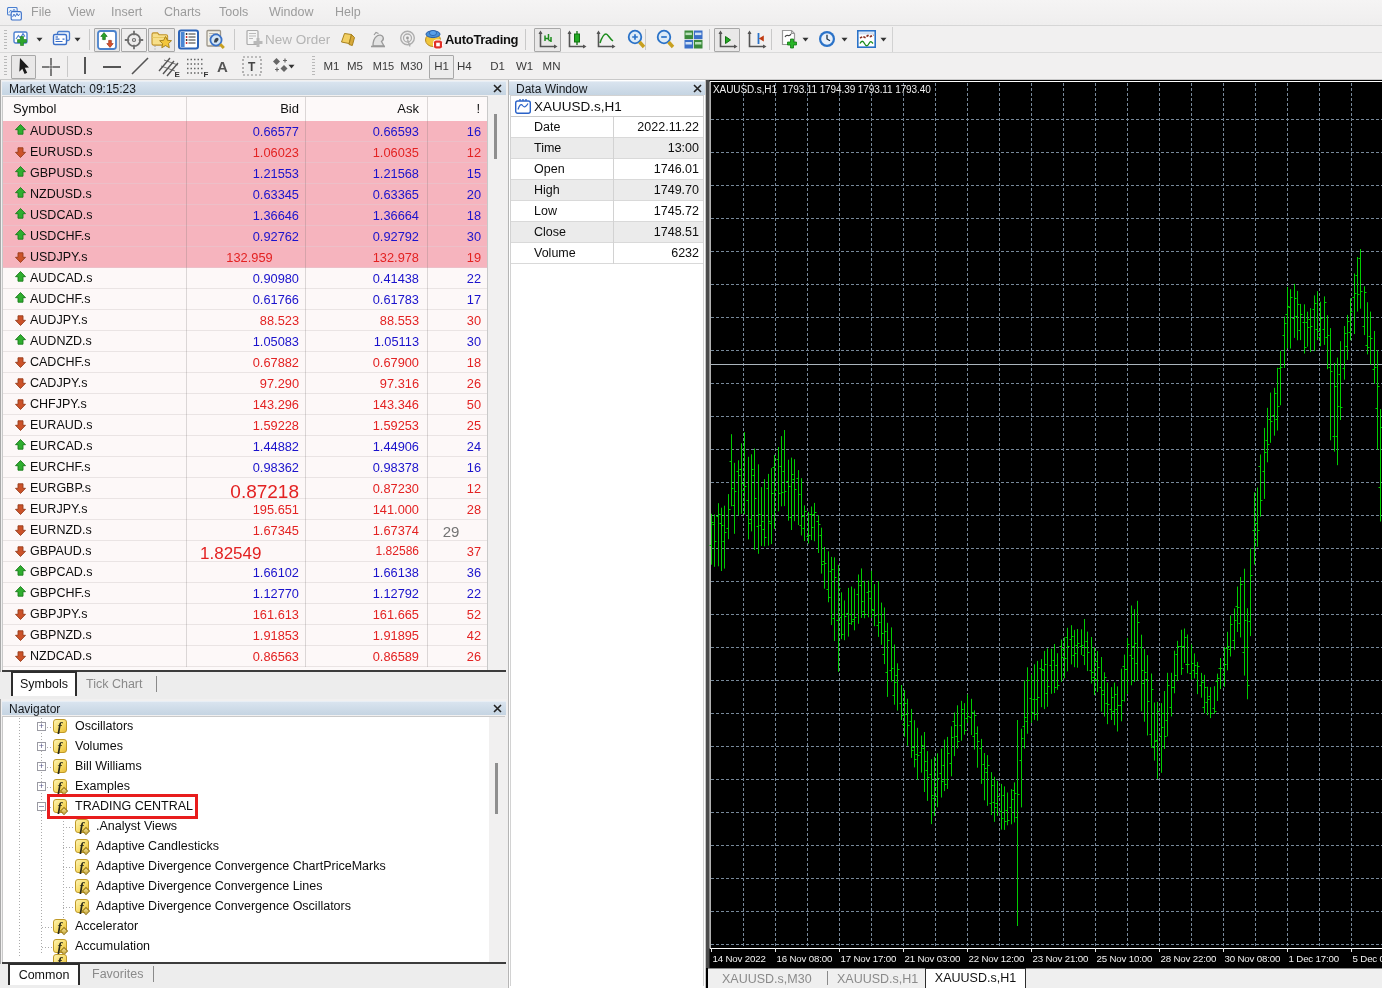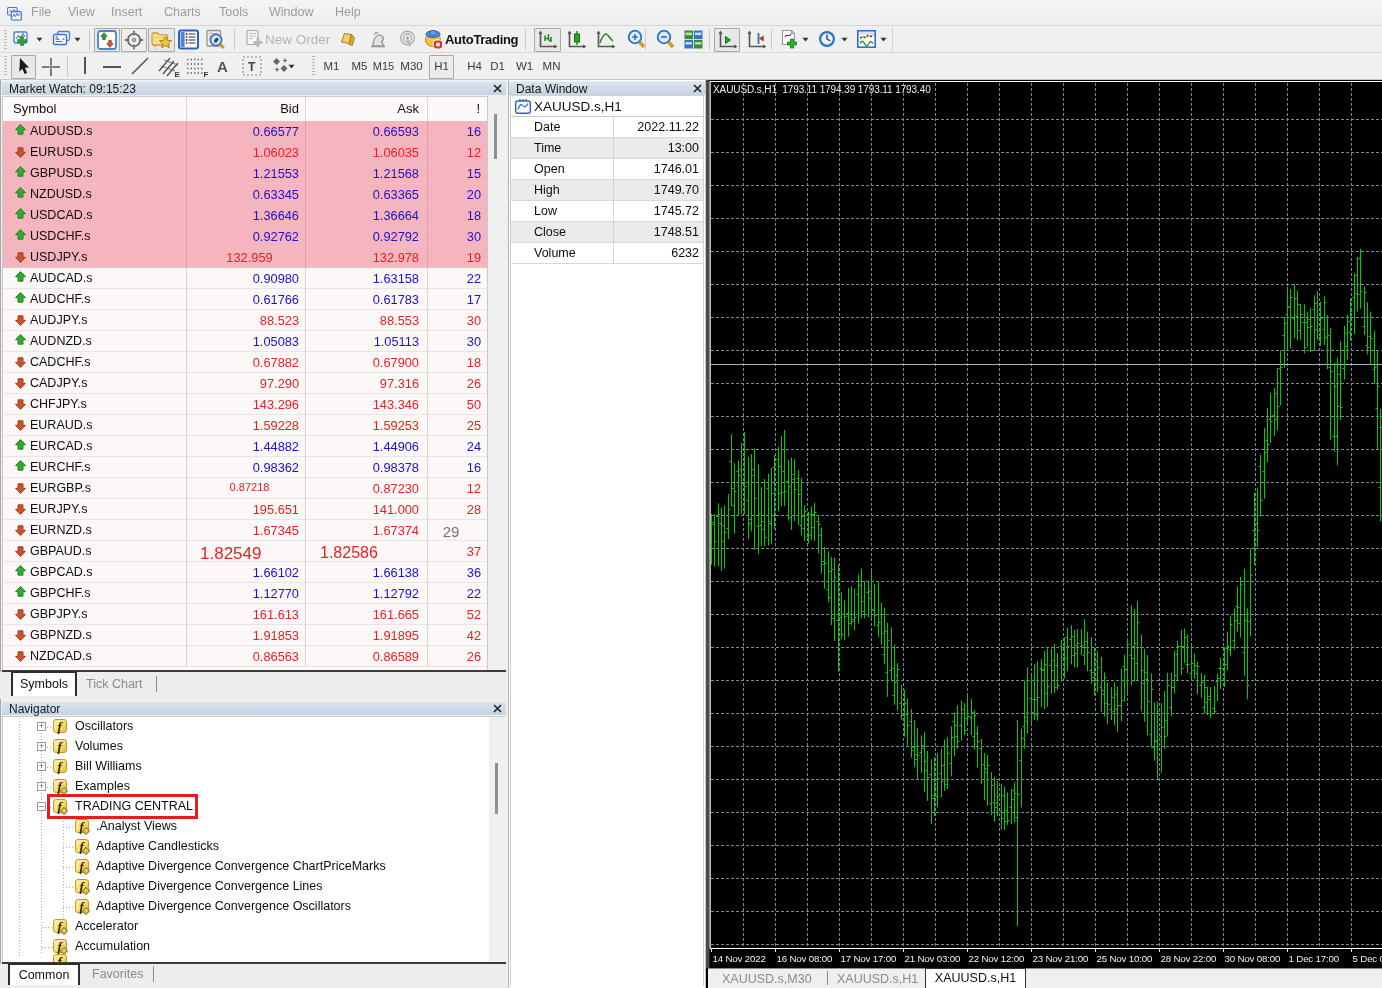--- a/index.html
+++ b/index.html
@@ -243,26 +243,26 @@
 <svg class="abs" style="left:272px;top:57px" width="18" height="17" viewBox="0 0 18 17">
 <path d="M4.5 1l3.5 3.5L4.5 8 1 4.5z" fill="#666"></path>
 <path d="M12 8l3.5 3.5L12 15l-3.5-3.5z" fill="#666"></path>
 <path d="M11 3.5h4M13 1.5v4" stroke="#666" stroke-width="1.2"></path>
 <path d="M3 12.5h4M5 10.5v4" stroke="#666" stroke-width="1.2"></path>
 </svg>
 <svg class="abs" style="left:288px;top:64px" width="7" height="5" viewBox="0 0 7 5">
       <path d="M0.5 0.8h6l-3 3.6z" fill="#333"></path>
     </svg>
 <div class="abs" style="left:319px;top:60px;width:25px;text-align:center;font-size:11.5px;color:#3a3a3a">M1</div>
-<div class="abs" style="left:347px;top:60px;width:25px;text-align:center;font-size:11.5px;color:#3a3a3a">M5</div>
+<div class="abs" style="left:347px;top:60px;width:25px;font-size:11.5px;color:#3a3a3a">M5</div>
 <div class="abs" style="left:371px;top:60px;width:25px;text-align:center;font-size:11px;color:#3a3a3a">M15</div>
 <div class="abs" style="left:399px;top:60px;width:25px;text-align:center;font-size:11.5px;color:#3a3a3a">M30</div>
 <div class="btnbox" style="left:429px;top:55px;width:25px;height:24px;background:#ececec"></div>
 <div class="abs" style="left:429px;top:60px;width:25px;text-align:center;font-size:11.5px;color:#3a3a3a">H1</div>
-<div class="abs" style="left:457px;top:60px;width:25px;text-align:right;font-size:11.5px;color:#3a3a3a">H4</div>
+<div class="abs" style="left:457px;top:60px;width:25px;text-align:left;font-size:11.5px;color:#3a3a3a">H4</div>
 <div class="abs" style="left:485px;top:60px;width:25px;text-align:center;font-size:11.5px;color:#3a3a3a">D1</div>
 <div class="abs" style="left:512px;top:60px;width:25px;text-align:center;font-size:11.5px;color:#3a3a3a">W1</div>
 <div class="abs" style="left:539px;top:60px;width:25px;text-align:center;font-size:11.5px;color:#3a3a3a">MN</div>
     <div class="abs" style="left:0;top:80px;width:507px;height:620px;background:#f1f0f0;border-left:1px solid #a8a8a8"></div>
 <div class="ptitle" style="left:2px;top:81px;width:504px">Market Watch: 09:15:23</div>
 <svg class="abs" style="left:493px;top:84px" width="9" height="9" viewBox="0 0 9 9">
       <path d="M1 1l7 7M8 1l-7 7" stroke="#222" stroke-width="1.6"></path>
     </svg>
 <div class="abs" style="left:2px;top:96px;width:486px;height:575px;background:#fdf9f9;border:1px solid #c9c9c9;border-bottom:none"></div>
 <div class="abs" style="left:13px;top:101px;font-size:13px;color:#111">Symbol</div>
@@ -340,21 +340,21 @@
 <div class="abs" style="left:320px;top:250px;width:99px;text-align:right;font-size:12.8px;color:#e32222">132.978</div>
 <div class="abs" style="left:421px;top:250px;width:60px;text-align:right;font-size:12.8px;color:#e32222">19</div>
 <div class="abs" style="left:3px;top:268px;width:484px;height:21px;background:#fdf8f8;border-bottom:1px solid #eae4e4"></div>
 <div class="abs" style="left:14px;top:268px;width:14px;height:21px">
       <svg width="13" height="13" viewBox="0 0 13 13" style="position:absolute;left:0;top:3px">
         <path d="M6.5 0.5l5 5.2H9v4.5H4V5.7H1.5z" fill="#2fae2f" stroke="#1b7a1b" stroke-width="0.9"></path>
       </svg>
     </div>
 <div class="abs" style="left:30px;top:271px;font-size:12.5px;color:#0d0d0d">AUDCAD.s</div>
 <div class="abs" style="left:200px;top:271px;width:99px;text-align:right;font-size:12.8px;color:#1a12cc">0.90980</div>
-<div class="abs" style="left:320px;top:271px;width:99px;text-align:right;font-size:12.8px;color:#1a12cc">1.63158</div>
+<div class="abs" style="left:320px;top:271px;width:99px;text-align:right;font-size:12.8px;color:#1a12cc">0.41438</div>
 <div class="abs" style="left:421px;top:271px;width:60px;text-align:right;font-size:12.8px;color:#1a12cc">22</div>
 <div class="abs" style="left:3px;top:289px;width:484px;height:21px;background:#fdf8f8;border-bottom:1px solid #eae4e4"></div>
 <div class="abs" style="left:14px;top:289px;width:14px;height:21px">
       <svg width="13" height="13" viewBox="0 0 13 13" style="position:absolute;left:0;top:3px">
         <path d="M6.5 0.5l5 5.2H9v4.5H4V5.7H1.5z" fill="#2fae2f" stroke="#1b7a1b" stroke-width="0.9"></path>
       </svg>
     </div>
 <div class="abs" style="left:30px;top:292px;font-size:12.5px;color:#0d0d0d">AUDCHF.s</div>
 <div class="abs" style="left:200px;top:292px;width:99px;text-align:right;font-size:12.8px;color:#1a12cc">0.61766</div>
 <div class="abs" style="left:320px;top:292px;width:99px;text-align:right;font-size:12.8px;color:#1a12cc">0.61783</div>
@@ -439,21 +439,21 @@
 <div class="abs" style="left:200px;top:460px;width:99px;text-align:right;font-size:12.8px;color:#1a12cc">0.98362</div>
 <div class="abs" style="left:320px;top:460px;width:99px;text-align:right;font-size:12.8px;color:#1a12cc">0.98378</div>
 <div class="abs" style="left:421px;top:460px;width:60px;text-align:right;font-size:12.8px;color:#1a12cc">16</div>
 <div class="abs" style="left:3px;top:478px;width:484px;height:21px;background:#fdf8f8;border-bottom:1px solid #eae4e4"></div>
 <div class="abs" style="left:14px;top:478px;width:14px;height:21px">
       <svg width="13" height="13" viewBox="0 0 13 13" style="position:absolute;left:0;top:3px">
         <path d="M6.5 12.5l-5-5.2H4V2.8h5v4.5h2.5z" fill="#cc5229" stroke="#963c1c" stroke-width="0.9"></path>
       </svg>
     </div>
 <div class="abs" style="left:30px;top:481px;font-size:12.5px;color:#0d0d0d">EURGBP.s</div>
-<div class="abs" style="left:200px;top:481px;width:99px;text-align:center;font-size:11px;color:#e32222">0.87218</div>
+<div class="abs" style="left:200px;top:481px;width:99px;text-align:right;font-size:19px;color:#e32222">0.87218</div>
 <div class="abs" style="left:320px;top:481px;width:99px;text-align:right;font-size:12.8px;color:#e32222">0.87230</div>
 <div class="abs" style="left:421px;top:481px;width:60px;text-align:right;font-size:12.8px;color:#e32222">12</div>
 <div class="abs" style="left:3px;top:499px;width:484px;height:21px;background:#fdf8f8;border-bottom:1px solid #eae4e4"></div>
 <div class="abs" style="left:14px;top:499px;width:14px;height:21px">
       <svg width="13" height="13" viewBox="0 0 13 13" style="position:absolute;left:0;top:3px">
         <path d="M6.5 12.5l-5-5.2H4V2.8h5v4.5h2.5z" fill="#cc5229" stroke="#963c1c" stroke-width="0.9"></path>
       </svg>
     </div>
 <div class="abs" style="left:30px;top:502px;font-size:12.5px;color:#0d0d0d">EURJPY.s</div>
 <div class="abs" style="left:200px;top:502px;width:99px;text-align:right;font-size:12.8px;color:#e32222">195.651</div>
@@ -470,21 +470,21 @@
 <div class="abs" style="left:320px;top:523px;width:99px;text-align:right;font-size:12.8px;color:#e32222">1.67374</div>
 <div class="abs" style="left:421px;top:523px;width:60px;text-align:center;font-size:15px;color:#737373">29</div>
 <div class="abs" style="left:3px;top:541px;width:484px;height:21px;background:#fdf8f8;border-bottom:1px solid #eae4e4"></div>
 <div class="abs" style="left:14px;top:541px;width:14px;height:21px">
       <svg width="13" height="13" viewBox="0 0 13 13" style="position:absolute;left:0;top:3px">
         <path d="M6.5 12.5l-5-5.2H4V2.8h5v4.5h2.5z" fill="#cc5229" stroke="#963c1c" stroke-width="0.9"></path>
       </svg>
     </div>
 <div class="abs" style="left:30px;top:544px;font-size:12.5px;color:#0d0d0d">GBPAUD.s</div>
 <div class="abs" style="left:200px;top:544px;width:99px;text-align:left;font-size:17px;color:#e32222">1.82549</div>
-<div class="abs" style="left:320px;top:544px;width:99px;font-size:16px;color:#e32222">1.82586</div>
+<div class="abs" style="left:320px;top:544px;width:99px;text-align:right;font-size:12px;color:#e32222">1.82586</div>
 <div class="abs" style="left:421px;top:544px;width:60px;text-align:right;font-size:12.8px;color:#e32222">37</div>
 <div class="abs" style="left:3px;top:562px;width:484px;height:21px;background:#fdf8f8;border-bottom:1px solid #eae4e4"></div>
 <div class="abs" style="left:14px;top:562px;width:14px;height:21px">
       <svg width="13" height="13" viewBox="0 0 13 13" style="position:absolute;left:0;top:3px">
         <path d="M6.5 0.5l5 5.2H9v4.5H4V5.7H1.5z" fill="#2fae2f" stroke="#1b7a1b" stroke-width="0.9"></path>
       </svg>
     </div>
 <div class="abs" style="left:30px;top:565px;font-size:12.5px;color:#0d0d0d">GBPCAD.s</div>
 <div class="abs" style="left:200px;top:565px;width:99px;text-align:right;font-size:12.8px;color:#1a12cc">1.66102</div>
 <div class="abs" style="left:320px;top:565px;width:99px;text-align:right;font-size:12.8px;color:#1a12cc">1.66138</div>

